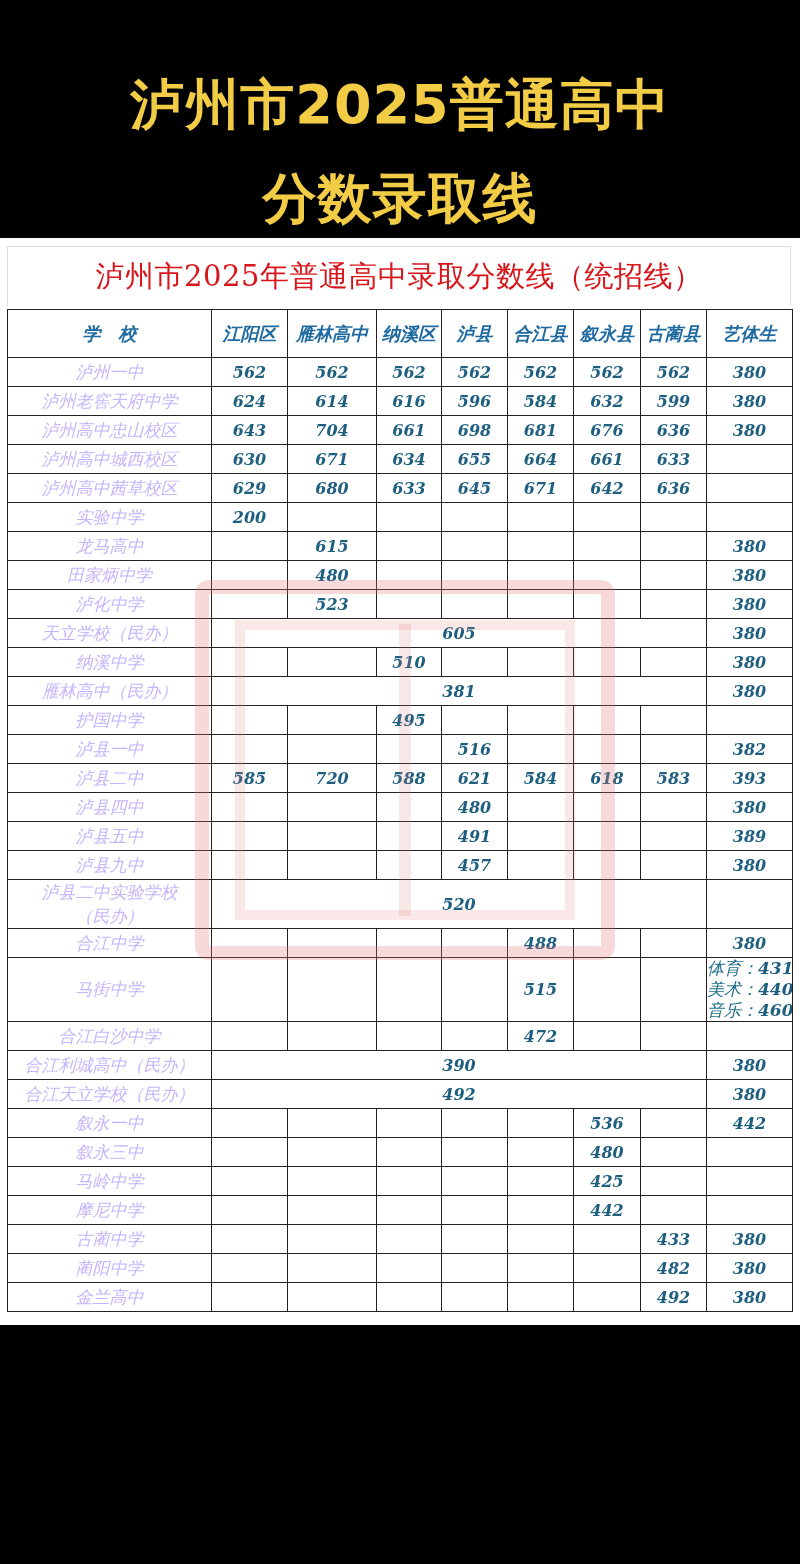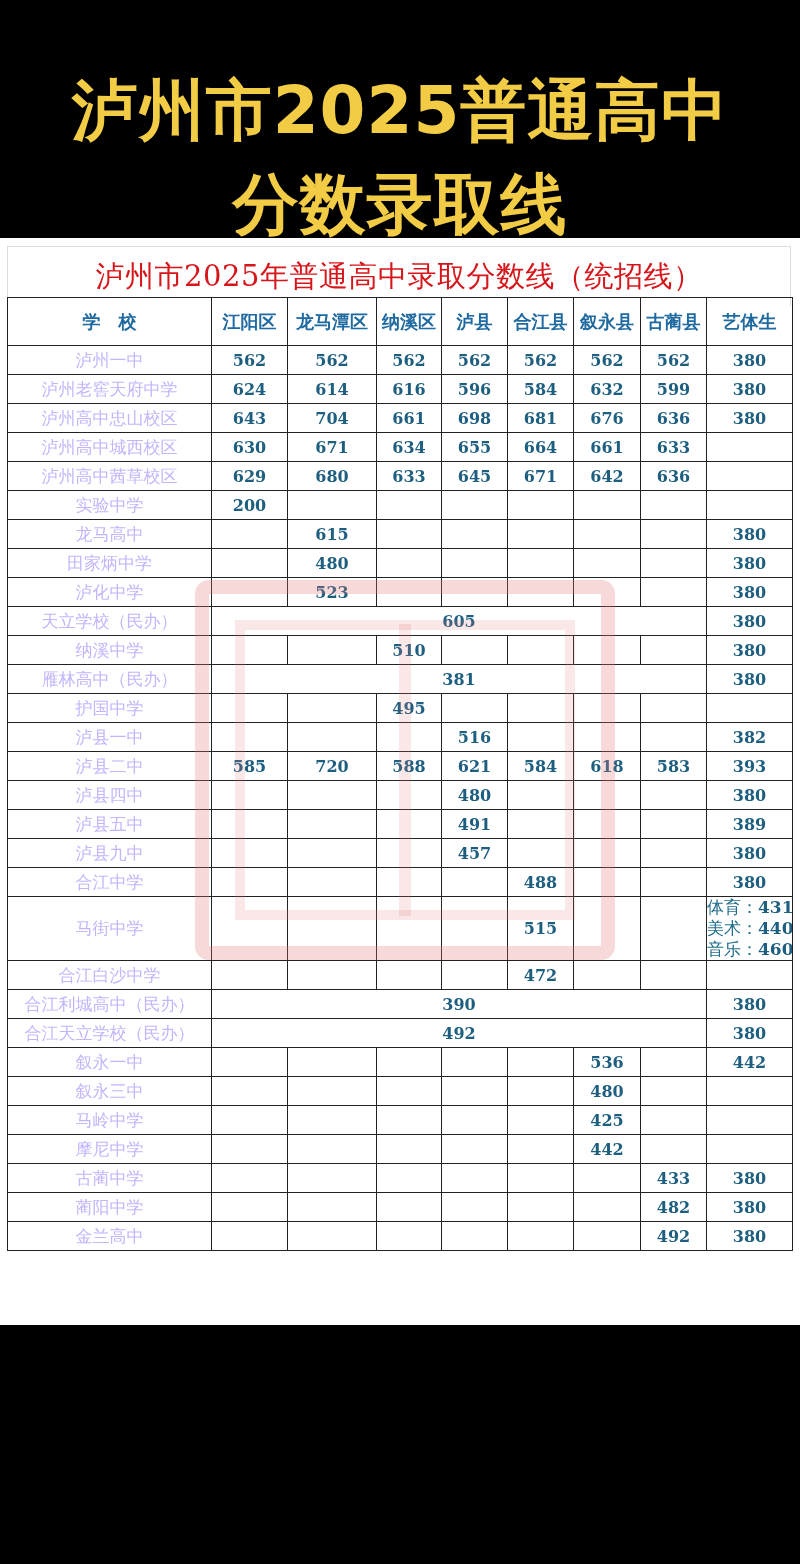--- a/index.html
+++ b/index.html
@@ -1,35 +1,35 @@
 <!DOCTYPE html>
 <html><head>
 <meta charset="utf-8">
 <style>
   html, body { margin: 0; padding: 0; }
   body { width: 800px; height: 1564px; background: #000; position: relative; overflow: hidden;
          font-family: "DejaVu Serif", "Liberation Serif", serif; }
   .banner { position: absolute; left: 0; top: 0; width: 800px; height: 238px; background: #000; }
   .banner-line { position: absolute; left: 0; width: 800px; text-align: center; color: #f2cc45;
                  font-family: "DejaVu Sans", "Liberation Sans", sans-serif; font-weight: bold;
-                 font-size: 66px; letter-spacing: 1px; line-height: 1; }
+                 font-size: 54px; letter-spacing: 1px; line-height: 1; }
   .banner-line.l1 { top: 78px; }
   .banner-line.l2 { top: 172px; }
   .sheet { position: absolute; left: 0; top: 238px; width: 800px; height: 1087px; background: #fff; }
   .seal { position: absolute; left: 195px; top: 580px; width: 420px; height: 380px;
           border: 14px solid rgba(226, 120, 120, 0.28); border-radius: 14px; box-sizing: border-box; pointer-events: none; }
   .seal::before { content: ""; position: absolute; left: 26px; top: 26px; right: 26px; bottom: 26px;
           border: 10px solid rgba(226, 120, 120, 0.18); }
   .seal::after { content: ""; position: absolute; left: 50%; top: 30px; bottom: 30px; width: 12px; margin-left: -6px;
           background: rgba(226, 120, 120, 0.18); }
   .title-box { position: absolute; left: 7px; top: 246px; width: 784px; height: 60px; border: 1px solid #ddd; border-bottom: none;
                box-sizing: border-box; text-align: center; }
   .title-text { display: inline-block; margin-top: 10px; color: #d7161b; font-weight: normal; font-size: 29px;
                 font-family: "DejaVu Serif", "Liberation Serif", serif; letter-spacing: 0.5px; }
-  table.scores { position: absolute; left: 7px; top: 297px; width: 785px; border-collapse: collapse; table-layout: fixed; background: transparent; }
+  table.scores { position: absolute; left: 7px; top: 309px; width: 785px; border-collapse: collapse; table-layout: fixed; background: transparent; font-style: italic; }
   table.scores td, table.scores th { border: 1.5px solid #222; padding: 0; text-align: center; vertical-align: middle;
         color: #1f6d8a; font-size: 17px; height: 28px; overflow: hidden; white-space: nowrap; }
   table.scores th { height: 47px; font-family: "DejaVu Sans", "Liberation Sans", sans-serif; font-weight: bold; font-size: 18px; color: #1f6aa0; }
   table.scores td.num { font-weight: bold; font-size: 16px; color: #1e5f80; }
   table.scores td.school { font-size: 17px; color: #c4b5fd; }
   td.school.wrap { white-space: normal; line-height: 24px; }
   td.art-multi { font-size: 13px; line-height: 21px; text-align: right; padding-right: 2px; white-space: normal; }
   td.art-multi .v { font-weight: bold; color: #1e5f80; }
   .tall2 td { height: 48px; }
   .tall3 td { height: 74px; }
@@ -57,21 +57,21 @@
     <col style="width:66px">
       <col style="width:66px">
       <col style="width:67px">
       <col style="width:66px">
       <col style="width:86px">
   </colgroup>
   <thead>
     <tr>
       <th>学　校</th>
       <th>江阳区</th>
-      <th>龙马潭区</th>
+      <th>雁林高中</th>
       <th>纳溪区</th>
       <th>泸县</th>
       <th>合江县</th>
       <th>叙永县</th>
       <th>古蔺县</th>
       <th>艺体生</th>
     </tr>
   </thead>
   <tbody id="tbody">
       <tr>
@@ -253,20 +253,28 @@
         <td class="school">泸县九中</td>
         <td class="num"></td>
         <td class="num"></td>
         <td class="num"></td>
         <td class="num">457</td>
         <td class="num"></td>
         <td class="num"></td>
         <td class="num"></td>
         <td class="num">380</td>
       </tr>
+      <tr class="tall2">
+        <td class="school wrap">
+          <div>泸县二中实验学校</div>
+          <div>（民办）</div>
+        </td>
+        <td colspan="7" class="num">520</td>
+        <td class="num"></td>
+      </tr>
       <tr>
         <td class="school">合江中学</td>
         <td class="num"></td>
         <td class="num"></td>
         <td class="num"></td>
         <td class="num"></td>
         <td class="num">488</td>
         <td class="num"></td>
         <td class="num"></td>
         <td class="num">380</td>

